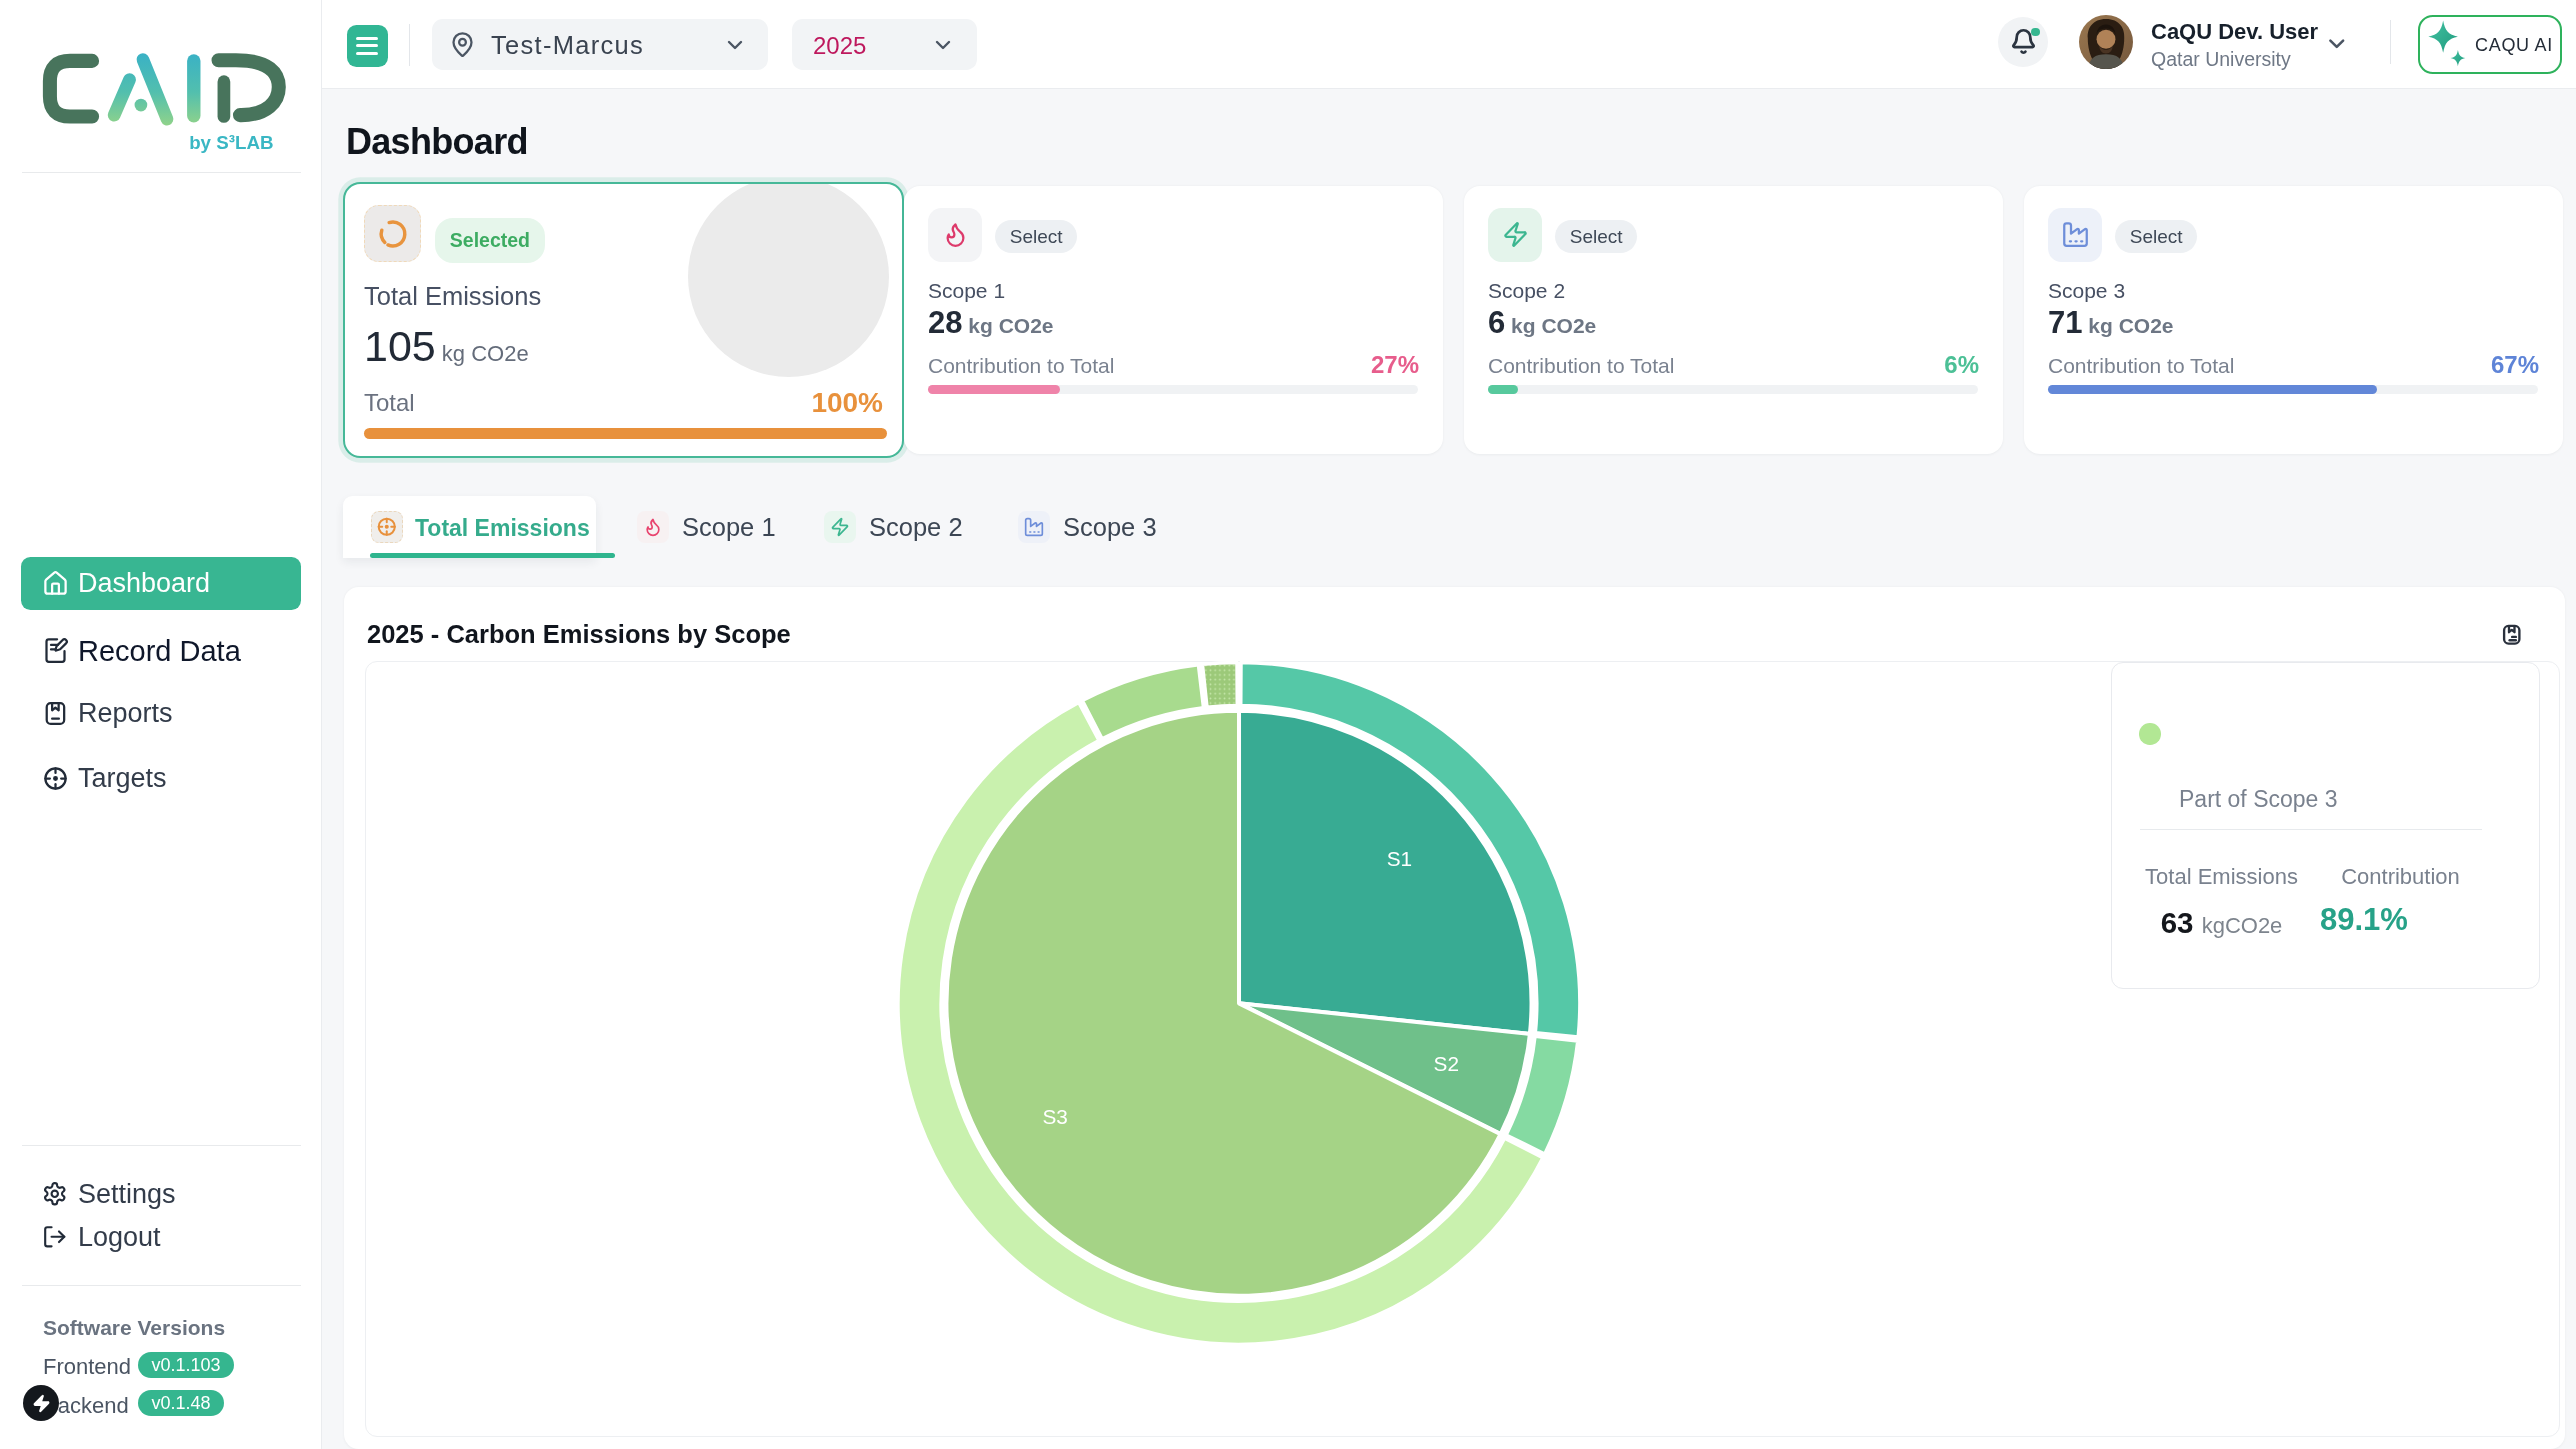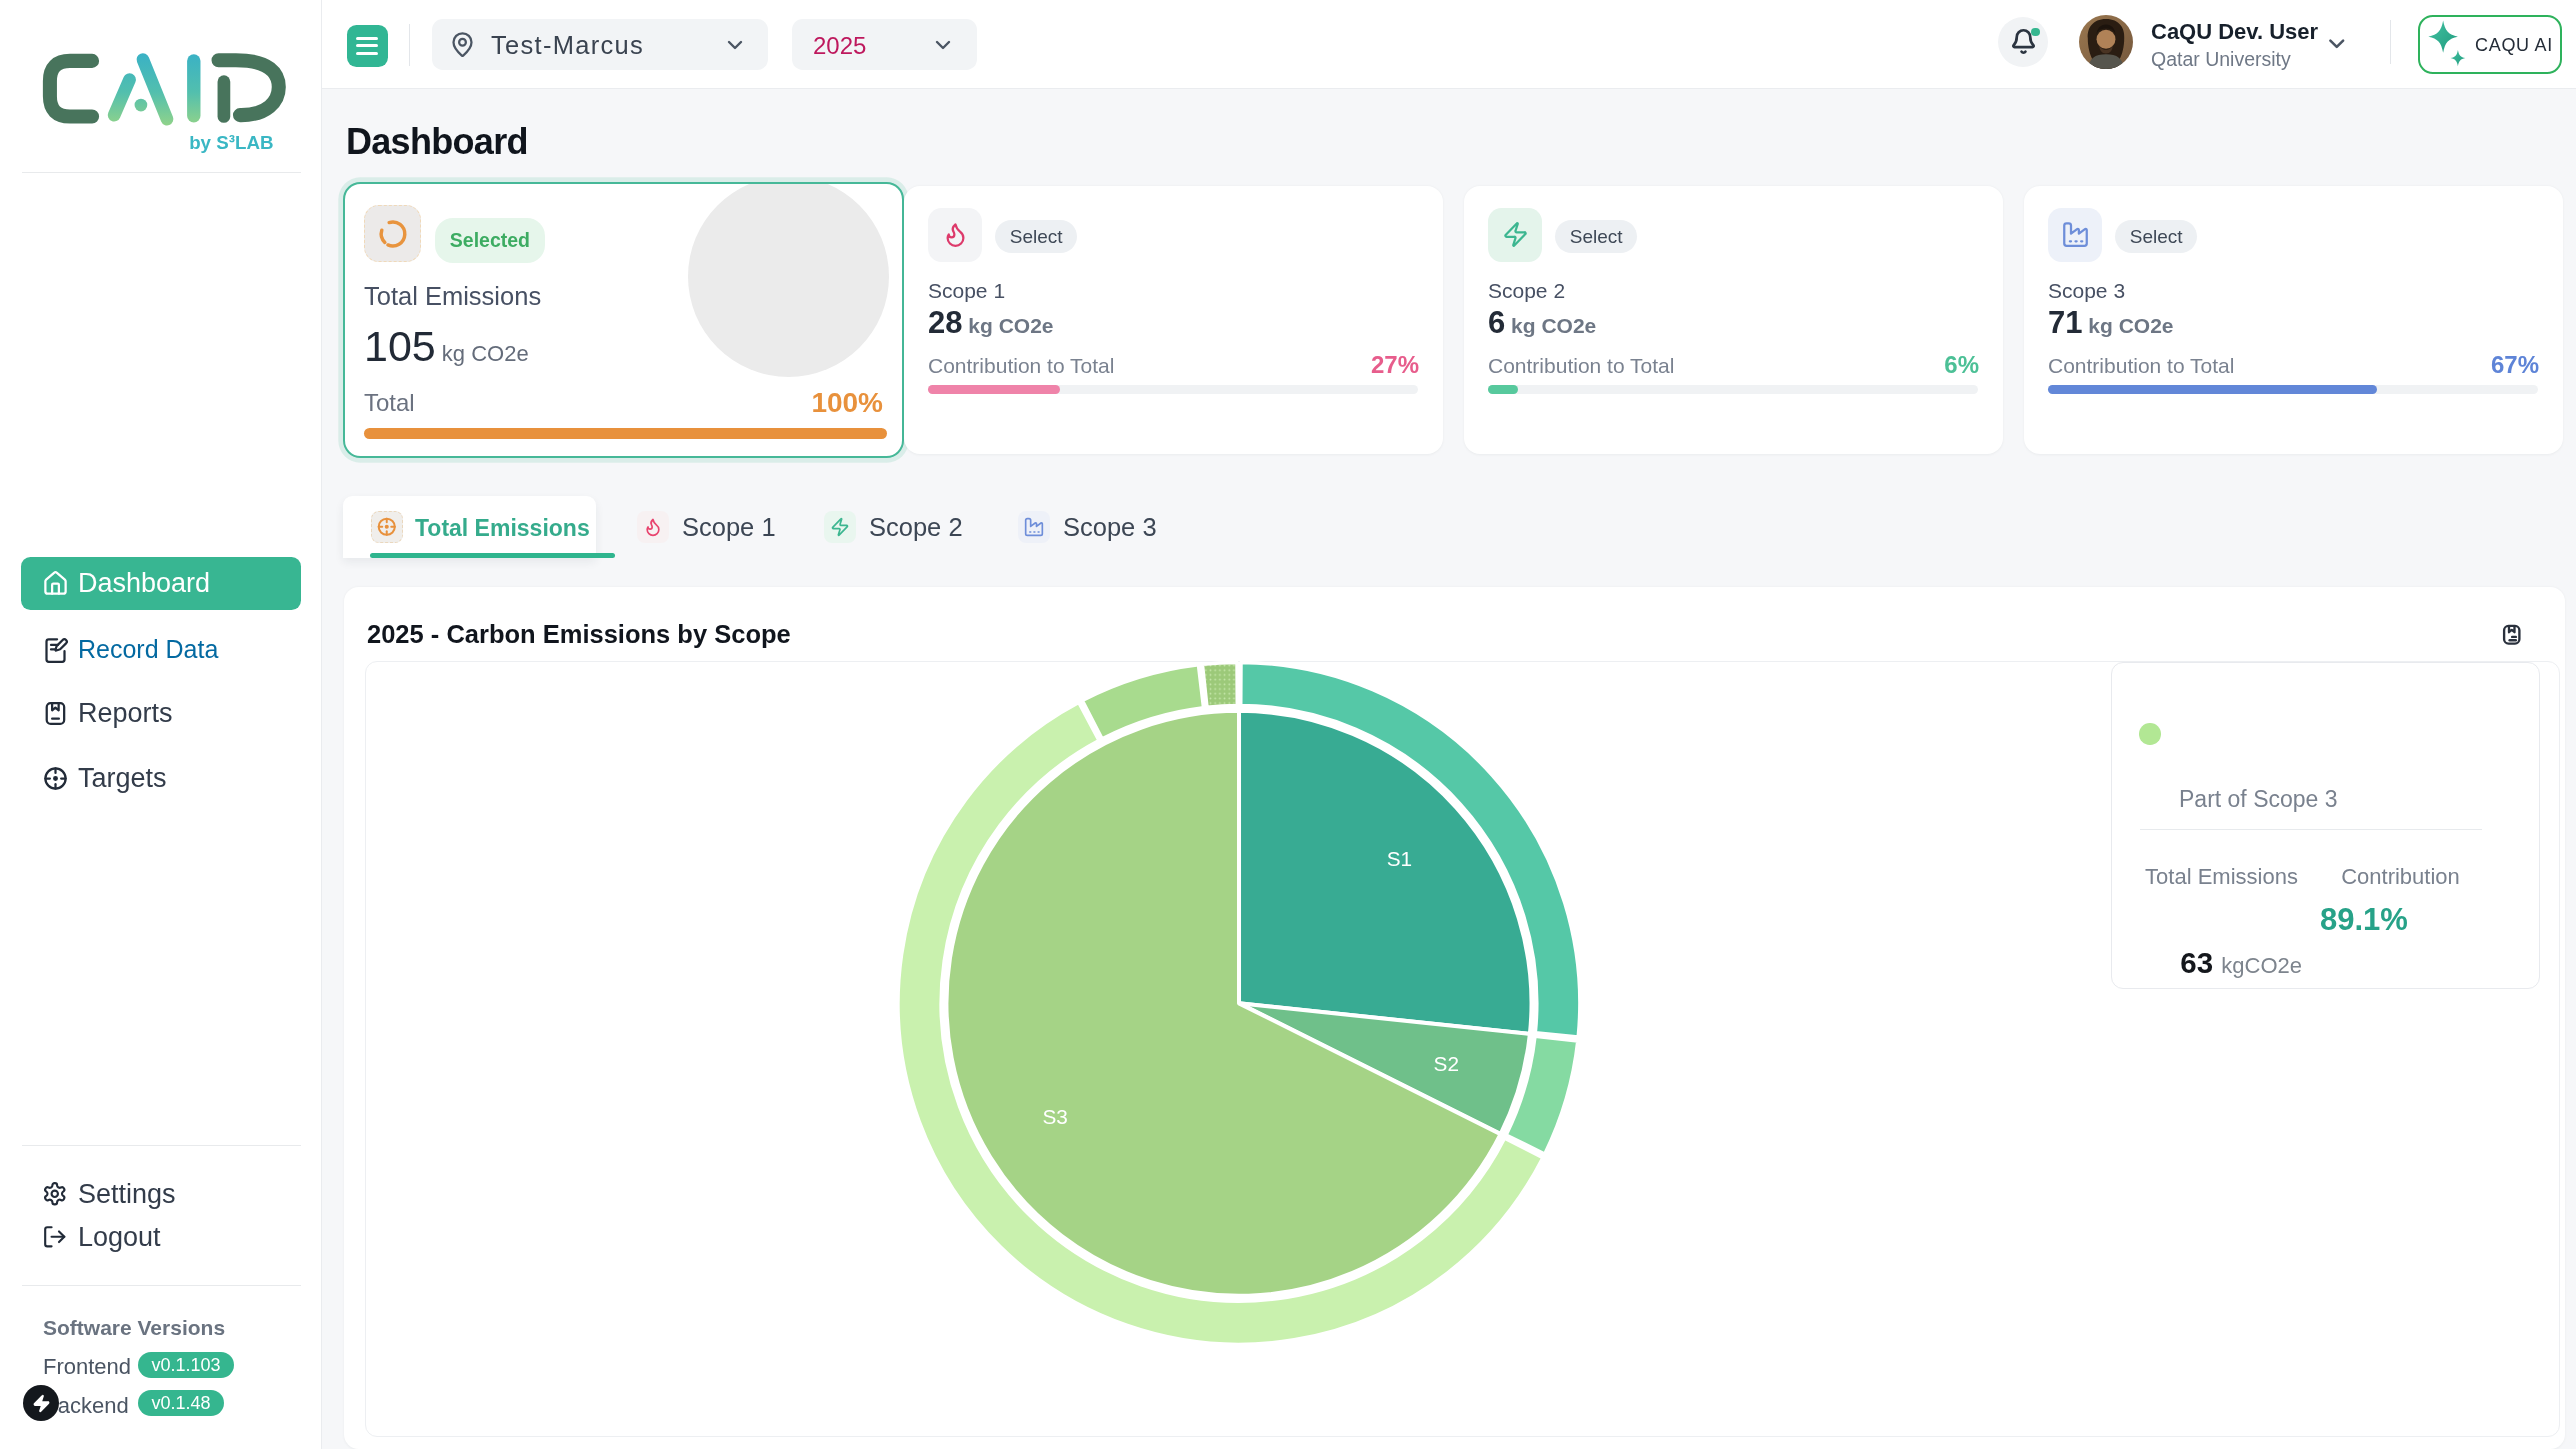--- a/index.html
+++ b/index.html
@@ -40,21 +40,21 @@
         <path d="M3 10a2 2 0 0 1 .709-1.528l7-5.999a2 2 0 0 1 2.582 0l7 5.999A2 2 0 0 1 21 10v9a2 2 0 0 1-2 2H5a2 2 0 0 1-2-2z"></path>
       </svg></div>
 <div class="abs" style="left:78px;top:568px;font-size:27px;color:#ffffff">Dashboard</div>
 
 <div style="position:absolute;left:42px;top:637px;width:27px;height:27px"><svg width="27" height="27" viewBox="0 0 24 24" fill="none" stroke="#222b38" stroke-width="2" stroke-linecap="round" stroke-linejoin="round">
         <path d="M13.4 2H6a2 2 0 0 0-2 2v16a2 2 0 0 0 2 2h12a2 2 0 0 0 2-2v-7.4"></path>
         <path d="M8 7h6"></path>
         <path d="M8 11h4"></path>
         <path d="M21.378 5.626a1 1 0 1 0-3.004-3.004l-5.01 5.012a2 2 0 0 0-.506.854l-.837 2.87a.5.5 0 0 0 .62.62l2.87-.837a2 2 0 0 0 .854-.506z"></path>
       </svg></div>
-<div style="position:absolute;left:78px;top:635px;font-size:25px;color:#0369a1">Record Data</div>
+<div style="position:absolute;left:78px;top:635px;font-size:29px;color:#0f172a">Record Data</div>
 
 <div style="position:absolute;left:42px;top:700px;width:27px;height:27px"><svg width="27" height="27" viewBox="0 0 24 24" fill="none" stroke="#222b38" stroke-width="2" stroke-linecap="round" stroke-linejoin="round">
         <rect width="15.5" height="18.5" x="4.2" y="2.8" rx="3.5"></rect>
         <path d="M9 2.8v6.4l2.9-2.4 2.9 2.4V2.8"></path>
         <path d="M9 16.6h6"></path>
       </svg></div>
 <div style="position:absolute;left:78px;top:698px;font-size:27px;color:#333c4a">Reports</div>
 
 <div style="position:absolute;left:42px;top:765px;width:27px;height:27px"><svg width="27" height="27" viewBox="0 0 24 24" fill="none" stroke="#222b38" stroke-width="2" stroke-linecap="round" stroke-linejoin="round">
         <circle cx="12" cy="12" r="9"></circle>
@@ -293,17 +293,17 @@
       <text x="859" y="650" text-anchor="middle" font-size="31" fill="#ffffff" font-family="Liberation Sans, sans-serif">S2</text>
       <text x="276" y="729" text-anchor="middle" font-size="31" fill="#ffffff" font-family="Liberation Sans, sans-serif">S3</text>
 </svg>
 
 <div class="abs" style="left:2111px;top:662px;width:429px;height:327px;background:#fff;border:1.3px solid #e8eaee;border-radius:12px"></div>
 <div class="abs" style="left:2139px;top:723px;width:21.5px;height:21.5px;border-radius:50%;background:#b2e794"></div>
 <div class="abs" style="left:2179px;top:786px;font-size:23px;color:#79818e">Part of Scope 3</div>
 <div class="abs" style="left:2140px;top:829px;width:342px;height:1.3px;background:#e7eaed"></div>
 <div class="abs" style="left:2141px;top:864px;width:161px;text-align:center;font-size:22px;color:#79818e">Total Emissions</div>
 <div class="abs" style="left:2320px;top:864px;width:161px;text-align:center;font-size:22px;color:#79818e">Contribution</div>
-<div class="abs" style="left:2141px;top:946px;width:161px;text-align:right;font-size:29.5px;font-weight:bold;color:#14171c">63 <span style="font-size:22px;font-weight:normal;color:#7d848d">kgCO2e</span></div>
+<div class="abs" style="left:2141px;top:906px;width:161px;text-align:center;font-size:29.5px;font-weight:bold;color:#14171c">63 <span style="font-size:22px;font-weight:normal;color:#7d848d">kgCO2e</span></div>
 <div class="abs" style="left:2320px;top:902px;width:161px;text-align:left;font-size:31px;font-weight:bold;color:#27a288">89.1%</div>
 
 </div>
 
 
 </body></html>

